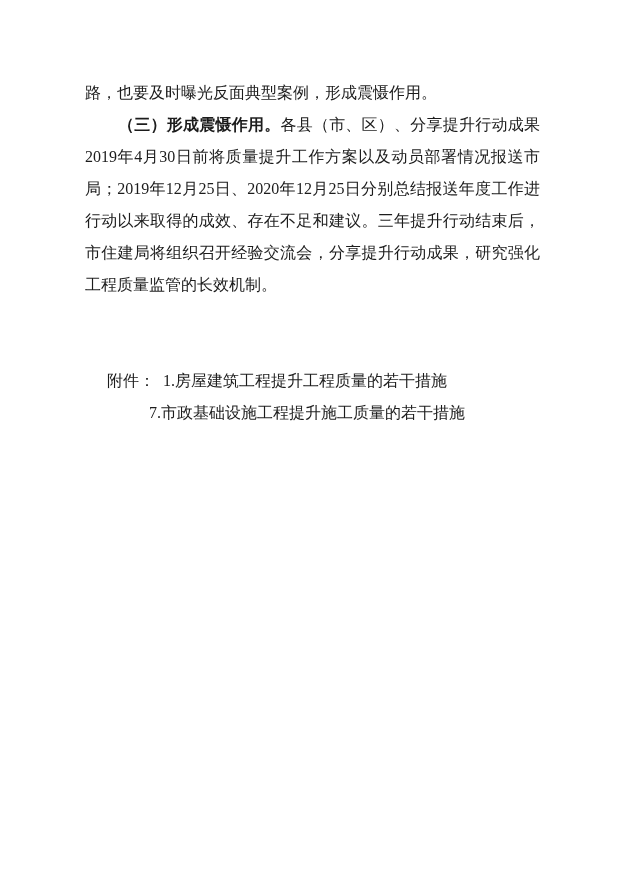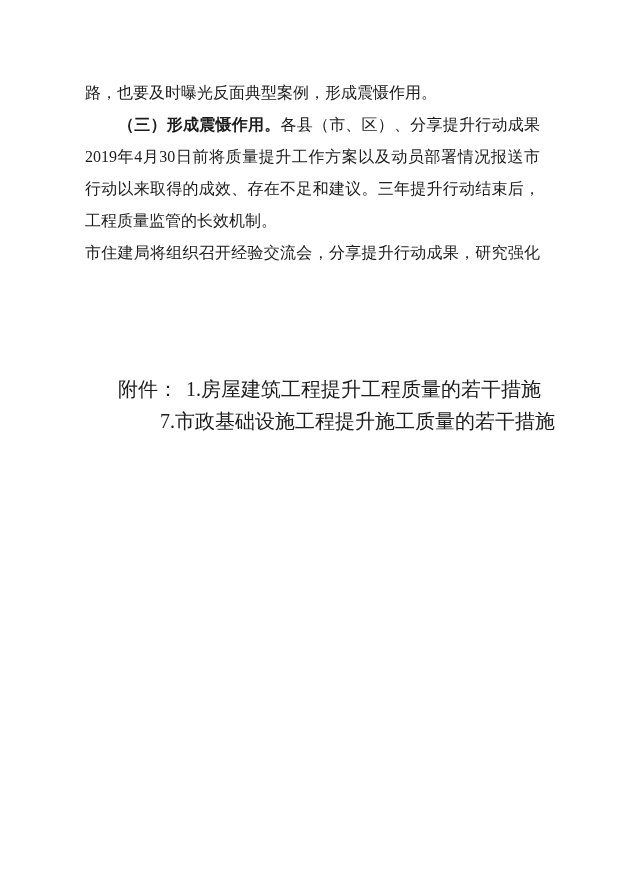--- a/index.html
+++ b/index.html
@@ -37,25 +37,24 @@
   }
   .line.indent {
     text-indent: 33px;
   }
   .heading-bold {
     font-weight: 700;
   }
   .attachments {
     position: absolute;
     top: 365px;
-    left: 85px;
+    left: 74px;
     width: 480px;
-    font-size: 20px;
+    font-size: 16px;
     line-height: 32px;
-    margin-top: 8px;
   }
   .attachment-line-1 {
     padding-left: 33px;
   }
   .attachment-line-2 {
     padding-left: 75px;
   }
   .attachment-label {
     margin-right: 8px;
   }
@@ -73,23 +72,24 @@
 </style>
 </head>
 <body>
 
 <div class="page">
 
   <div class="body-text">
     <div class="line">路，也要及时曝光反面典型案例，形成震慑作用。</div>
     <div class="line full indent"><span class="heading-bold">（三）形成震慑作用。</span><span>各县（市、区）、分享提升行动成果</span></div>
     <div class="line full">2019年4月30日前将质量提升工作方案以及动员部署情况报送市</div>
+    <div class="line full">局；2019年12月25日、2020年12月25日分别总结报送年度工作进</div>
     <div class="line full">行动以来取得的成效、存在不足和建议。三年提升行动结束后，</div>
+    <div class="line full">市住建局将组织召开经验交流会，分享提升行动成果，研究强化</div>
     <div class="line">工程质量监管的长效机制。</div>
-    <div class="line full">市住建局将组织召开经验交流会，分享提升行动成果，研究强化</div>
   </div>
 
   <div class="attachments">
     <div class="line attachment-line-1"><span class="attachment-label">附件：</span><span>1.房屋建筑工程提升工程质量的若干措施</span></div>
     <div class="line attachment-line-2"><span>7.市政基础设施工程提升施工质量的若干措施</span></div>
   </div>
 
   <div class="footer-pageno">
     <span>—</span>
     <span>12</span>

